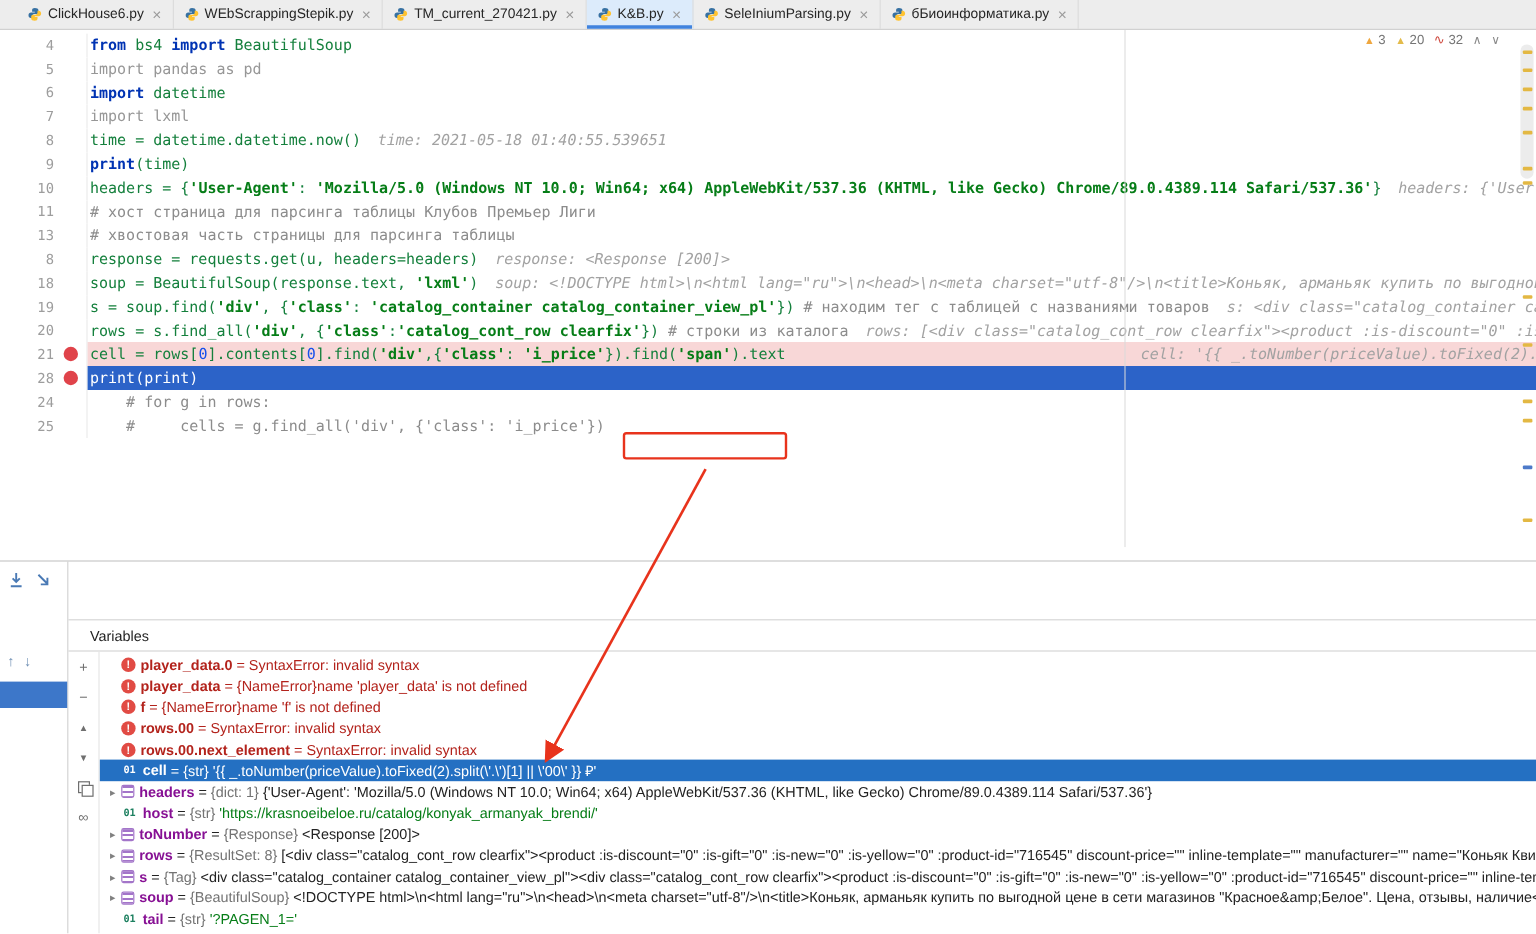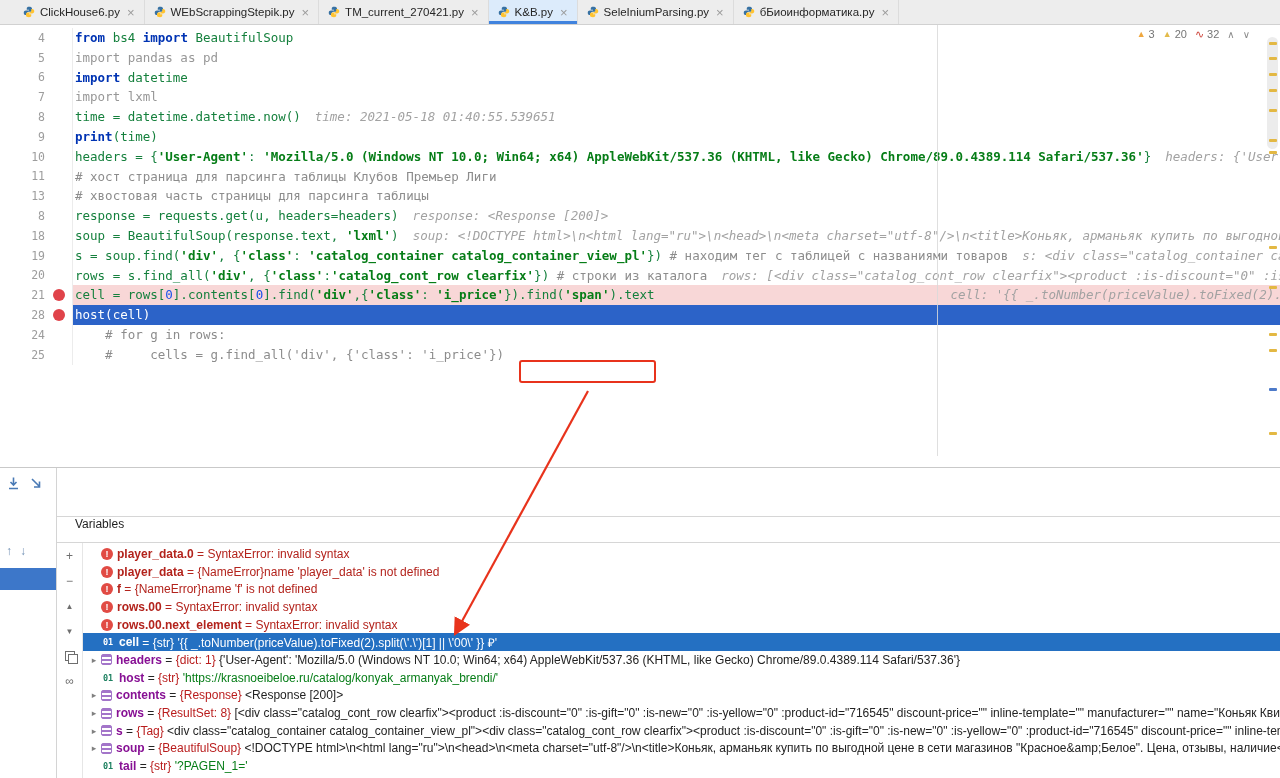--- a/index.html
+++ b/index.html
@@ -47,37 +47,37 @@
   .splitter{position:absolute;left:0;top:467px;width:1280px;height:1px;background:#c9c9c9;z-index:5}
 
   
   .debug{position:absolute;left:0;top:468px;width:1280px;height:310px;background:#fff}
   .debug-left{position:absolute;left:0;top:0;width:57px;height:310px;border-right:1px solid #d4d4d4;box-sizing:border-box}
   .step-icons{position:absolute;left:6px;top:8px;display:flex;gap:8px}
   .nav-arrows{position:absolute;left:6px;top:76px;display:flex;gap:8px;color:#7191b5;font-size:12px}
   .frame-sel{position:absolute;left:0;top:100px;width:56px;height:22px;background:#3d77c9}
   .debug-main{position:absolute;left:57px;top:0;right:0;height:310px}
   .toolbar-space{height:48px;border-bottom:1px solid #d6d6d6}
-  .vars-header{height:26px;border-bottom:1px solid #d6d6d6;display:flex;padding-left:18px;font-size:12px;color:#1f1f1f;box-sizing:border-box}
+  .vars-header{height:26px;border-bottom:1px solid #d6d6d6;display:flex;align-items:center;padding-left:18px;font-size:12px;color:#1f1f1f;box-sizing:border-box}
   .vars-body{position:absolute;left:0;top:75px;right:0;bottom:0;display:flex}
   .watch-rail{width:26px;flex:0 0 26px;border-right:1px solid #e6e6e6;display:flex;flex-direction:column;align-items:center;padding-top:6px;gap:11px;box-sizing:border-box;color:#6f6f6f}
   .rail-ic{height:14px;display:flex;align-items:center;justify-content:center;font-size:12px}
   .tri{font-size:8px}
   .ic-copy{position:relative;width:8px;height:8px;border:1px solid #6e6e6e}
   .ic-copy::after{content:"";position:absolute;left:2px;top:2px;width:8px;height:8px;border:1px solid #6e6e6e;background:#fff}
   .vars-tree{flex:1;overflow:hidden;padding-top:2px}
 
   .var-row{height:17.7px;display:flex;align-items:center;white-space:pre;overflow:hidden;font-size:12px;padding-left:4px;box-sizing:border-box}
   .chev{width:14px;flex:0 0 14px;font-size:9px;color:#808080;text-align:center}
   .ic{margin-right:4px;display:inline-flex;align-items:center;justify-content:center}
   .ic.ic-error{width:12px;height:12px;flex:0 0 12px;border-radius:50%;background:#e14b44;color:#fff;font:bold 9px/12px "Liberation Sans",sans-serif;text-align:center}
   .ic.ic-str{width:14px;flex:0 0 14px;color:#1d8060;font:bold 8.5px "DejaVu Sans Mono",monospace}
   .ic.ic-obj{width:11px;height:11px;flex:0 0 11px;border-radius:2px;background:repeating-linear-gradient(to bottom,#a375c9 0 2px,#ffffff 2px 4px);border:1px solid #a375c9;box-sizing:border-box}
   .vname{color:#871094;font-weight:bold}
-  .vtype{color:#b91c1c}
+  .vtype{color:#737373}
   .vval{color:#232323}
   .vstr{color:#067d17}
   .var-row.error .vname{color:#b3231c}
   .var-row.error .vrest{color:#b3231c}
   .var-row.selected{background:#2470c2}
   .var-row.selected span{color:#fff}
 
   
   .overlay{position:absolute;left:0;top:0;pointer-events:none;z-index:60}
 </style>
@@ -245,21 +245,21 @@
       <span class="lnum">21</span>
       <span class="bp"></span>
     </div>
     <div class="code"><span class="tk-t">cell = rows[</span><span class="tk-n">0</span><span class="tk-t">].contents[</span><span class="tk-n">0</span><span class="tk-t">].find(</span><span class="tk-s">'div'</span><span class="tk-t">,{</span><span class="tk-s">'class'</span><span class="tk-t">: </span><span class="tk-s">'i_price'</span><span class="tk-t">}).find(</span><span class="tk-s">'span'</span><span class="tk-t">).text</span><span class="tk-h" style="margin-left: 296px;">cell: '{{ _.toNumber(priceValue).toFixed(2).split(\'.\')[1] || \'00\' }} ₽'</span></div>
   </div>
       <div class="line bg-exec">
     <div class="gutter">
       <span class="lnum">28</span>
       <span class="bp"></span>
     </div>
-    <div class="code"><span class="tk-w">host(cell)</span></div>
+    <div class="code"><span class="tk-w">print(print)</span></div>
   </div>
       <div class="line">
     <div class="gutter">
       <span class="lnum">24</span>
       <span class="bp" style="visibility: hidden;"></span>
     </div>
     <div class="code"><span class="tk-c">    # for g in rows:</span></div>
   </div>
       <div class="line">
     <div class="gutter">
@@ -386,21 +386,21 @@
   </div>
           <div class="var-row">
     <span class="chev" style="visibility: hidden;">▸</span>
     <span class="ic ic-str">01</span>
     <span class="vname">host</span>
     <span class="vrest"><span class="vval"> = </span><span class="vtype">{str} </span><span class="vstr">'https://krasnoeibeloe.ru/catalog/konyak_armanyak_brendi/'</span></span>
   </div>
           <div class="var-row">
     <span class="chev" style="visibility: visible;">▸</span>
     <span class="ic ic-obj"></span>
-    <span class="vname">contents</span>
+    <span class="vname">toNumber</span>
     <span class="vrest"><span class="vval"> = </span><span class="vtype">{Response} </span><span class="vval">&lt;Response [200]&gt;</span></span>
   </div>
           <div class="var-row">
     <span class="chev" style="visibility: visible;">▸</span>
     <span class="ic ic-obj"></span>
     <span class="vname">rows</span>
     <span class="vrest"><span class="vval"> = </span><span class="vtype">{ResultSet: 8} </span><span class="vval">[&lt;div class="catalog_cont_row clearfix"&gt;&lt;product :is-discount="0" :is-gift="0" :is-new="0" :is-yellow="0" :product-id="716545" discount-price="" inline-template="" manufacturer="" name="Коньяк Квинт Традиции Молда</span></span>
   </div>
           <div class="var-row">
     <span class="chev" style="visibility: visible;">▸</span>

